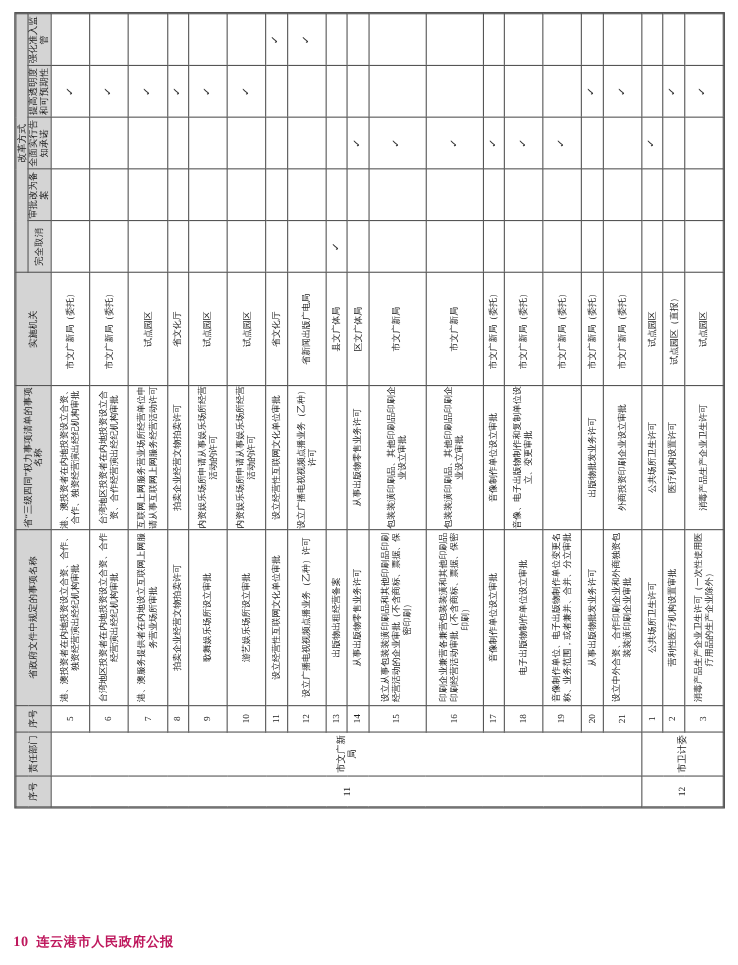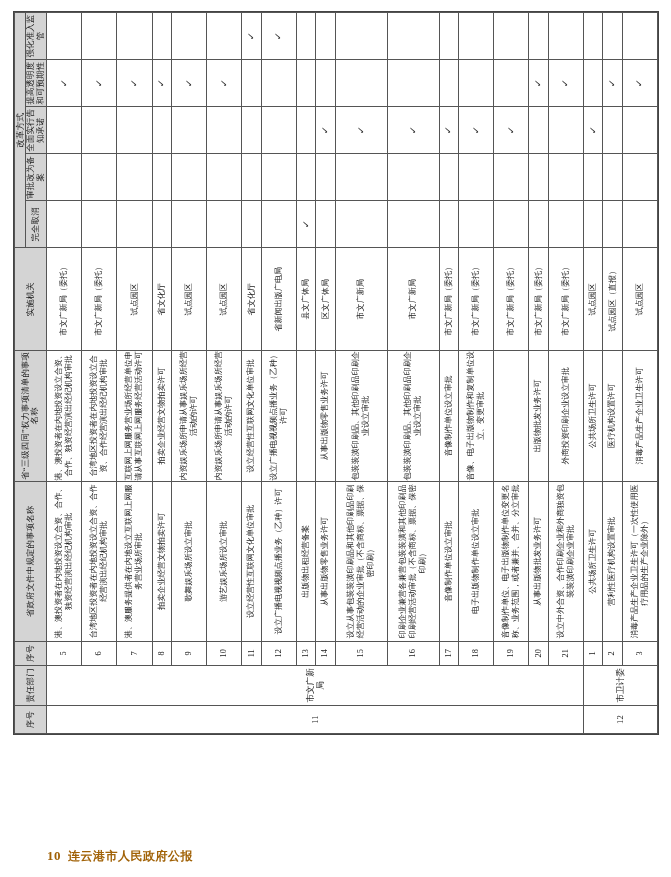--- a/index.html
+++ b/index.html
@@ -85,24 +85,23 @@
     transform: scaleX(1.15);
   }
 
   
   #footer {
     position: absolute;
     left: 12px;
     bottom: 12px;
     font-size: 12px;
     font-family: "Liberation Serif", "DejaVu Serif", serif;
-    color: #a16207;
+    color: #be185d;
     letter-spacing: 0.5px;
     white-space: nowrap;
-    margin-left: 35px;
   }
   #footer .pg {
     font-size: 13px;
     margin-right: 7px;
     font-weight: bold;
   }
   #footer .ttl { font-weight: bold; }
 </style>
 </head>
 <body>

